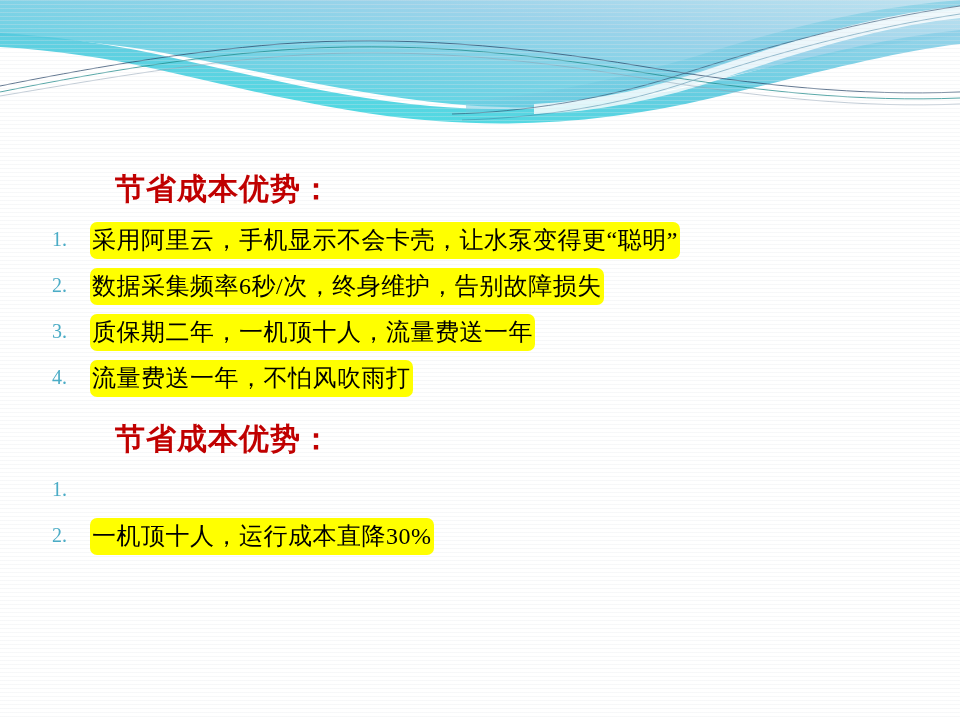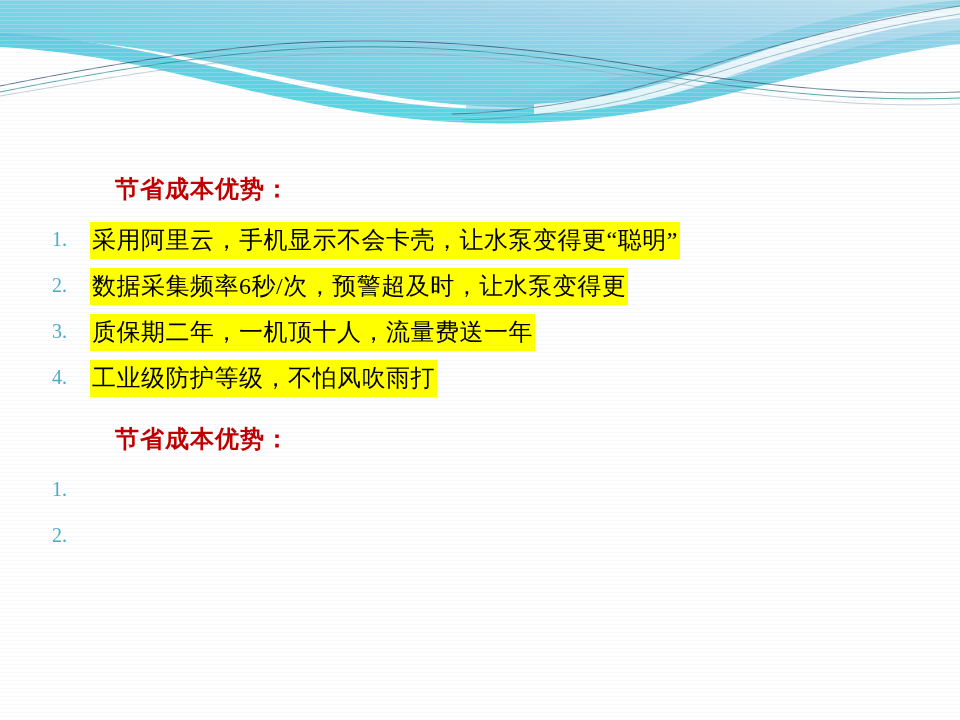--- a/index.html
+++ b/index.html
@@ -66,21 +66,21 @@
   }
   #section-1 { top: 168px; }
   #section-2 { top: 418px; }
 
   .section-title {
     margin: 0 0 6px 0;
     padding: 0 0 0 115px;
     color: #C00000;
     font-family: "Liberation Serif", "DejaVu Serif", serif;
     font-weight: bold;
-    font-size: 24px;
+    font-size: 30px;
     line-height: 42px;
     letter-spacing: 1px;
     white-space: nowrap;
   }
 
   ol.bullets {
     list-style: none;
     margin: 0;
     padding: 0;
   }
@@ -109,20 +109,21 @@
   .bullet-text {
     display: inline-block;
     background: #FFFF00;
     color: #000000;
     font-family: "Liberation Serif", "DejaVu Serif", serif;
     font-size: 24px;
     line-height: 34px;
     padding: 1px 2px 2px 2px;
     letter-spacing: 0.5px;
     vertical-align: middle;
+    border-radius: 7px;
   }
 </style>
 </head>
 <body>
 
 <div id="slide">
 
   <div id="banner">
     <svg width="960" height="132" viewBox="0 0 960 132" xmlns="http://www.w3.org/2000/svg">
       <defs>
@@ -196,40 +197,41 @@
     <div class="section" id="section-1">
       <h2 class="section-title">节省成本优势：</h2>
 
       <ol class="bullets">
         <li class="bullet">
           <span class="bullet-number">1.</span>
           <span class="bullet-text">采用阿里云，手机显示不会卡壳，让水泵变得更“聪明”</span>
         </li>
         <li class="bullet">
           <span class="bullet-number">2.</span>
-          <span class="bullet-text">数据采集频率6秒/次，预警超及时，让水泵变得更</span>
+          <span class="bullet-text">数据采集频率6秒/次，终身维护，告别故障损失</span>
         </li>
         <li class="bullet">
           <span class="bullet-number">3.</span>
           <span class="bullet-text">质保期二年，一机顶十人，流量费送一年</span>
         </li>
         <li class="bullet">
           <span class="bullet-number">4.</span>
-          <span class="bullet-text">工业级防护等级，不怕风吹雨打</span>
+          <span class="bullet-text">流量费送一年，不怕风吹雨打</span>
         </li>
       </ol>
     </div>
 
     <div class="section" id="section-2">
       <h2 class="section-title">节省成本优势：</h2>
 
       <ol class="bullets">
         <li class="bullet">
           <span class="bullet-number">1.</span>
         </li>
         <li class="bullet">
           <span class="bullet-number">2.</span>
+          <span class="bullet-text">一机顶十人，运行成本直降30%</span>
         </li>
       </ol>
     </div>
 
   </div>
 </div>
 
 </body></html>

